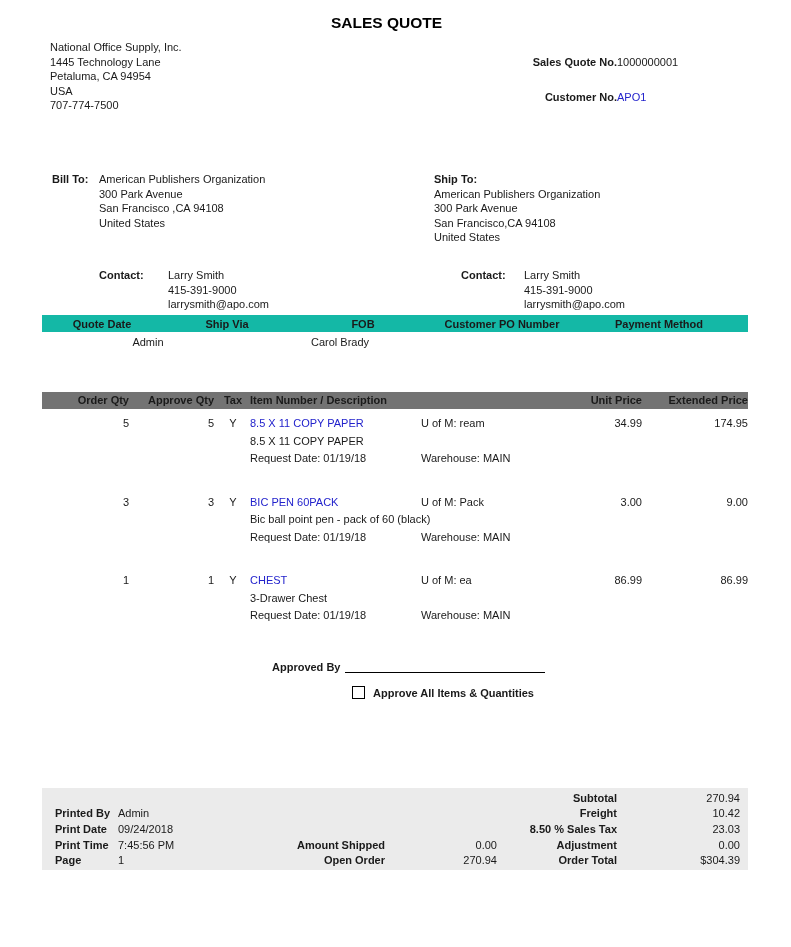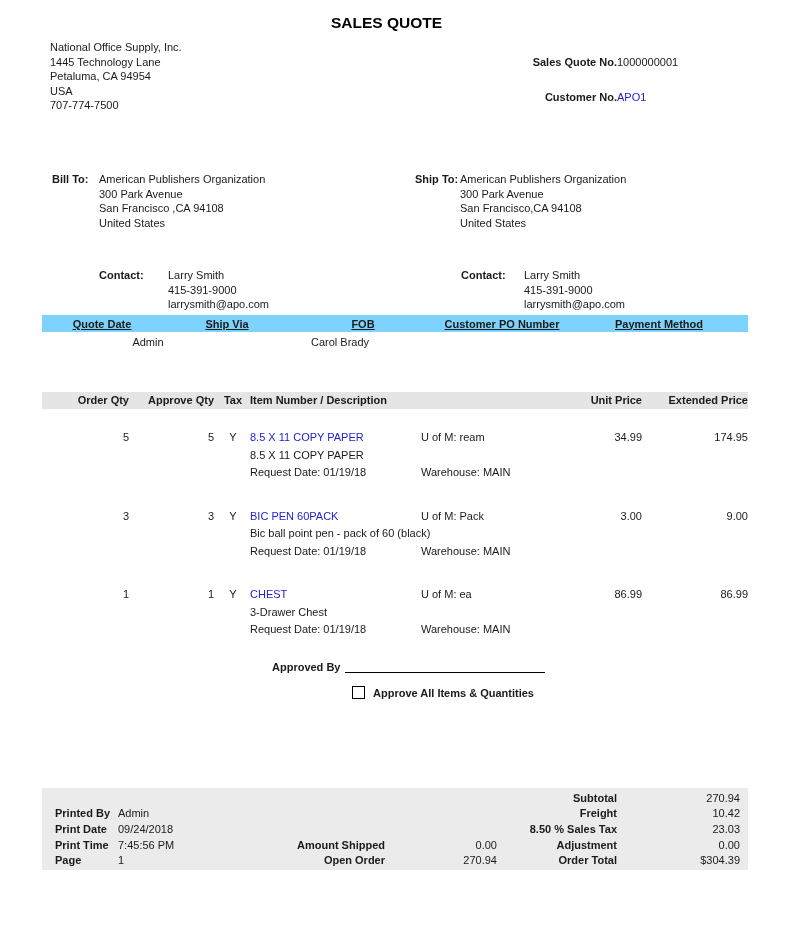--- a/index.html
+++ b/index.html
@@ -14,33 +14,33 @@
     font-size:15.5px; font-weight:bold; color:#000;
   }
   .company { position:absolute; left:50px; top:40px; line-height:14.5px; }
   .qrow { position:absolute; left:42px; width:706px; }
   .qrow .lbl { display:inline-block; width:575px; text-align:right; font-weight:bold; }
   .qrow .val { }
   .link { color:#2222cc; }
   .addr-block { position:absolute; top:172px; display:flex; line-height:14.5px; }
   .addr-block .lbl { font-weight:bold; }
   .bill-block { left:52px; } .bill-block .lbl { width:47px; }
-  .ship-block { left:415px; } .ship-block .lbl { width:45px; }
+  .ship-block { left:434px;flex-direction:column; } .ship-block .lbl { width:45px; }
   .contact-block { position:absolute; top:268px; display:flex; line-height:14.5px;gap:16px; }
   .bill-contact { left:99px; } .bill-contact .lbl { width:53px; font-weight:bold; }
   .ship-contact { left:461px; } .ship-contact .lbl { width:47px; font-weight:bold; }
   .info-table { position:absolute; left:42px; top:315px; width:706px; }
   .grid5 { display:grid; grid-template-columns:120px 130px 142px 136px 178px; }
   .grid4 { display:grid; grid-template-columns:212px 172px 152px 170px; }
-  .info-table .hdr { background:#7dd3fc; font-weight:bold;text-decoration:underline; }
+  .info-table .hdr { background:#14b8a6; font-weight:bold; }
   .info-table > div { height:17px; align-items:center; margin-bottom:1px; }
   .info-table .cell { text-align:center; line-height:16px; }
   .items { position:absolute; left:42px; top:392px; width:706px; }
   .igrid { display:grid; grid-template-columns:90px 85px 32px 171px 150px 75px 103px; }
-  .items .hdr { background:#e5e5e5; font-weight:bold; height:17px; line-height:16px; margin-bottom:20px; }
+  .items .hdr { background:#737373; font-weight:bold; height:17px; line-height:16px; margin-bottom:6px; }
   .c-r { text-align:right; padding-right:3px; }
   .c-c { text-align:center; }
   .c-l { text-align:left; padding-left:1px; }
   .c-pr { text-align:right; }
   .item { margin-bottom:26px; line-height:17.5px; }
   .item .row2-desc { grid-column:4 / span 2; }
   .approved { position:absolute; left:272px; top:659px; display:flex; align-items:flex-end; }
   .approved .lbl { font-weight:bold; }
   .sig-line { width:200px; border-bottom:1.4px solid #000; margin-left:5px; height:14px; }
   .approve-row { position:absolute; left:352px; top:686px; display:flex; align-items:center; }

